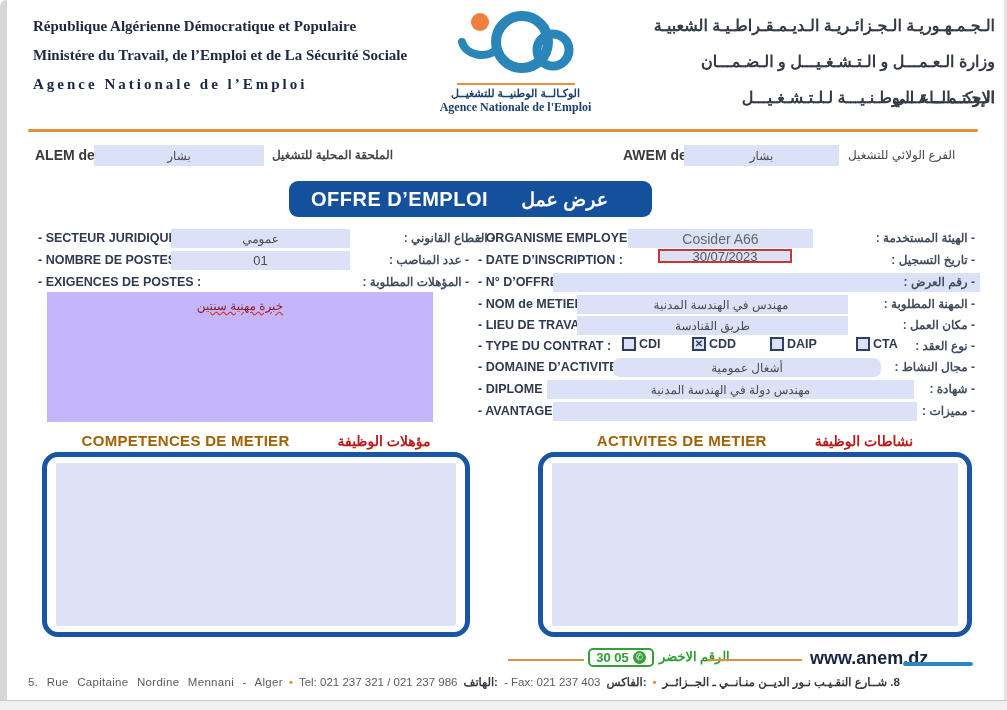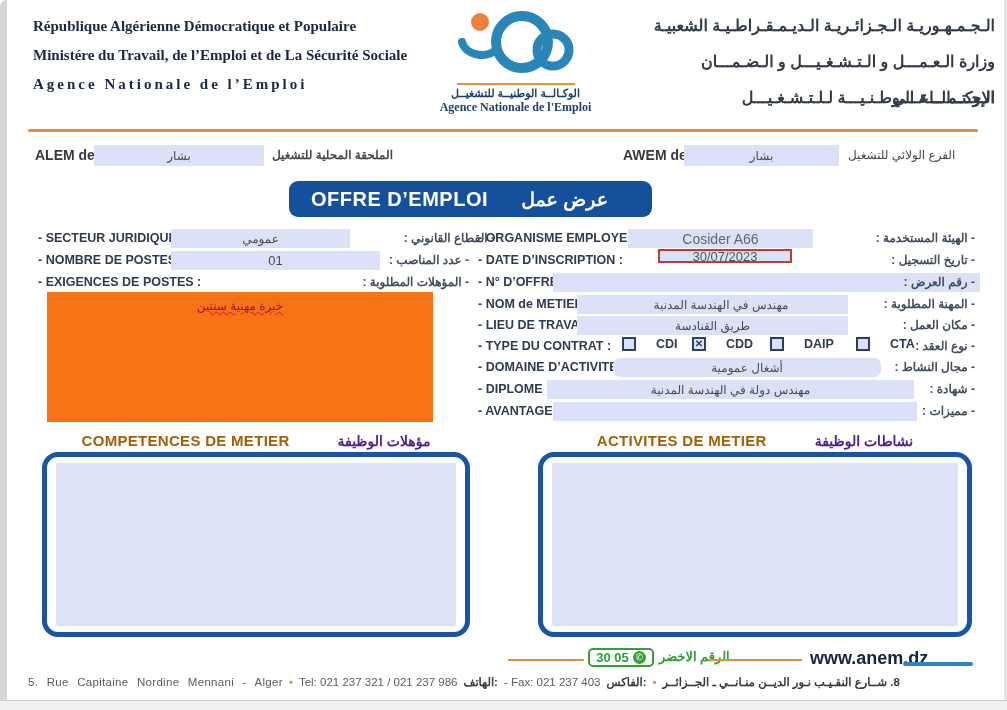--- a/index.html
+++ b/index.html
@@ -35,32 +35,32 @@
 
   
   .banner { position:absolute; left:289px; top:181px; width:363px; height:36px; background:#15509c; border-radius:9px; display:flex; align-items:center; justify-content:space-between; padding:0 44px 0 22px; }
   .banner .fr { color:#fff; font-size:20px; font-weight:bold; letter-spacing:0.5px; }
   .banner .ar { color:#fff; font-size:19px; font-weight:bold; }
 
   
   .lf { position:absolute; font-size:12.5px; font-weight:600; color:#2f3a50; line-height:19px; white-space:nowrap; }
   .la { position:absolute; font-size:12px; font-weight:600; color:#414c5e; line-height:19px; white-space:nowrap; direction:rtl; }
 
-  .exig-box { position:absolute; left:47px; top:292px; width:386px; height:130px; background:#f97316; text-align:center; padding-top:4px; }
+  .exig-box { position:absolute; left:47px; top:292px; width:386px; height:130px; background:#c4b5fd; text-align:center; padding-top:4px; }
   .exig-note { display:inline-block; direction:rtl; font-size:12px; color:#8c1c1c; text-decoration:underline; text-decoration-style:wavy; text-decoration-color:#e03131; }
 
   
-  .cb-group { position:absolute; top:337px; display:flex; align-items:center; gap:20px; }
+  .cb-group { position:absolute; top:337px; display:flex; align-items:center; gap:3px; }
   .cb { width:14px; height:14px; background:#dbe2f8; border:2px solid #2c3e63; display:flex; align-items:center; justify-content:center; font-size:10px; font-weight:bold; color:#2c3e63; line-height:1; }
   .cb-label { font-size:12.5px; font-weight:600; color:#2f3a50; }
 
   
   .sec-hdr { position:absolute; top:432px; display:flex; justify-content:center; align-items:baseline; gap:48px; }
   .sec-hdr .fr { font-size:15px; font-weight:bold; color:#a16207; letter-spacing:0.3px; }
-  .sec-hdr .ar { font-size:14px; font-weight:bold; color:#4c1d95;text-align:center; }
+  .sec-hdr .ar { font-size:14px; font-weight:bold; color:#b91c1c;text-align:center; }
   .big-box { position:absolute; top:452px; height:185px; background:#fff; border:5px solid #1a55a5; border-radius:16px; padding:6px 9px; }
   .big-box .inner { width:100%; height:100%; background:#dce3f8; border-radius:2px; }
 
   
   .dash { position:absolute; height:2px; background:#e0903f; top:659px; }
   .green-pill { position:absolute; left:588px; top:648px; width:66px; height:19px; border:2px solid #35a038; border-radius:5px; display:flex; align-items:center; justify-content:center; gap:4px; background:#fff; }
   .green-num { font-size:13px; font-weight:bold; color:#2f9e33; line-height:1; }
   .phone-ic { width:13px; height:13px; border-radius:50%; background:#35a038; color:#fff; font-size:9px; display:flex; align-items:center; justify-content:center; line-height:1; }
   .green-ar { position:absolute; left:659px; top:649px; font-size:13px; font-weight:bold; color:#2f9e33; direction:rtl; }
   .website { position:absolute; left:810px; top:648px; font-size:18px; font-weight:bold; color:#16233f; }
@@ -118,21 +118,21 @@
   <div class="banner">
     <span class="fr">OFFRE D’EMPLOI</span>
     <span class="ar" dir="rtl">عرض عمل</span>
   </div>
 
   <div class="lf" style="left:38px; top:229px;">- SECTEUR JURIDIQUE :</div>
   <div class="fld" style="left:171px; top:229px; width:179px;" dir="rtl">عمومي</div>
   <div class="la" style="right:512px; top:229px;">- القطاع القانوني :</div>
 
   <div class="lf" style="left:38px; top:251px;">- NOMBRE DE POSTES :</div>
-  <div class="fld" style="left:171px; top:251px; width:209px; font-size:13px;">01</div>
+  <div class="fld" style="left:171px; top:251px; width:179px; font-size:13px;">01</div>
   <div class="la" style="right:538px; top:251px;">- عدد المناصب :</div>
 
   <div class="lf" style="left:38px; top:273px;">- EXIGENCES DE POSTES :</div>
   <div class="la" style="right:538px; top:273px;">- المؤهلات المطلوبة :</div>
 
   <div class="exig-box">
     <span class="exig-note">خبرة مهنية سنتين</span>
   </div>
 
   <div class="lf" style="left:478px; top:229px;">- ORGANISME EMPLOYEUR :</div>

